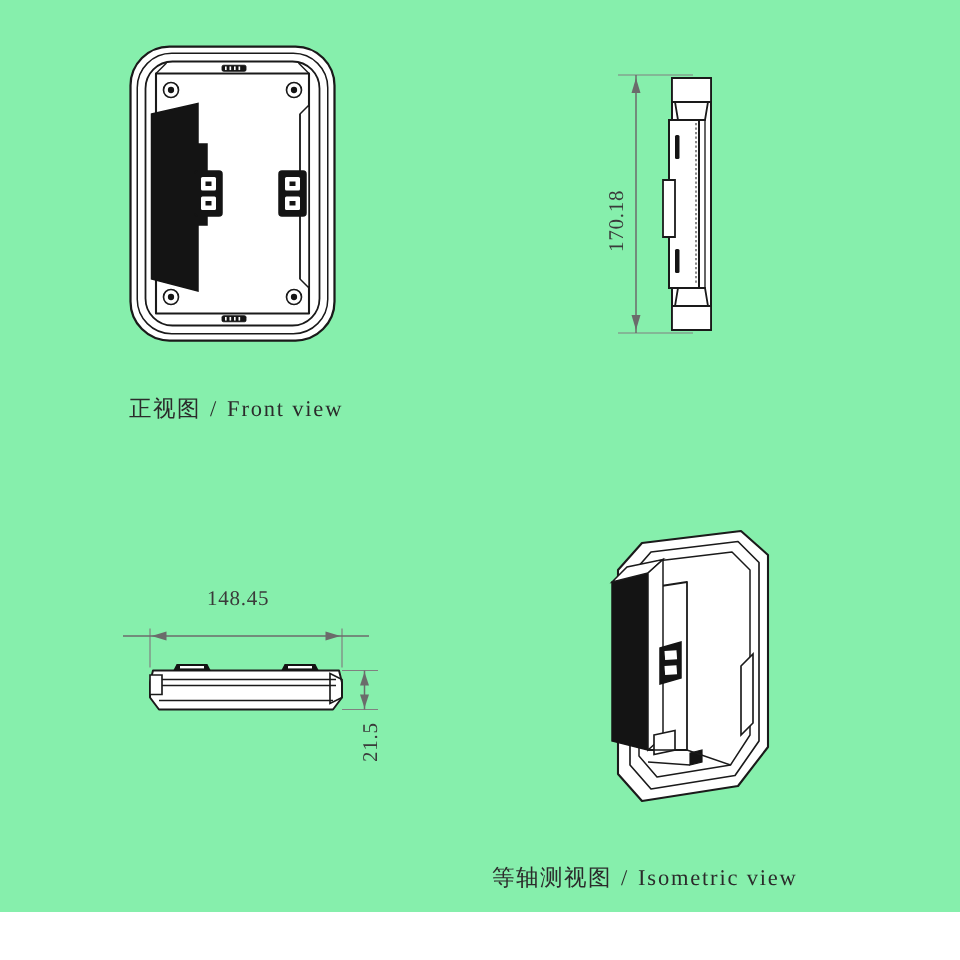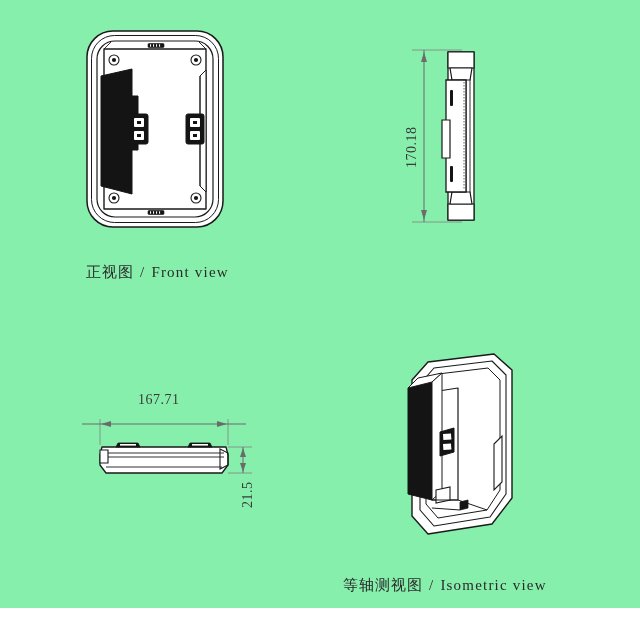--- a/index.html
+++ b/index.html
@@ -227,21 +227,21 @@
         <path d="M38 48 L58 48 L60 52 L36 52 Z"></path>
         <path d="M110 48 L130 48 L132 52 L108 52 Z"></path>
       </g>
       <g fill="#ffffff" stroke="none">
         <rect x="40" y="49" width="16" height="1.6"></rect>
         <rect x="112" y="49" width="16" height="1.6"></rect>
       </g>
     </svg>
   </div>
 
-  <div class="dim-text" style="left:138px; top:392px;">167.71</div>
+  <div class="dim-text" style="left:138px; top:392px;">148.45</div>
 
   <div class="dim-text rot" style="left:240px; top:508px;">21.5</div>
 
 
   <div class="view-block" style="left:388px; top:348px; width:150px; height:200px;">
     <svg class="drawing" width="150" height="200" viewBox="0 0 150 200">
 
       <g fill="#ffffff" stroke="#1a1a1a" stroke-width="1.4" stroke-linejoin="round">
         <path d="M24 32 L40 14 L106 6 L124 22 L124 150 L104 176 L40 186 L24 168 Z"></path>
       </g>
@@ -283,17 +283,17 @@
         <path d="M72 154 L80 152 L80 160 L72 162 Z"></path>
       </g>
 
       <g fill="none" stroke="#1a1a1a" stroke-width="1">
         <path d="M44 152 L70 152 L99 162"></path>
         <path d="M44 160 L72 162"></path>
       </g>
     </svg>
   </div>
 
-  <div class="caption" style="left:343px; top:576px;">
+  <div class="caption" style="left:328px; top:576px;">
     <span class="cn">等轴测视图</span><span class="sep">/</span><span>Isometric view</span>
   </div>
 
 </div>
 
 </body></html>

